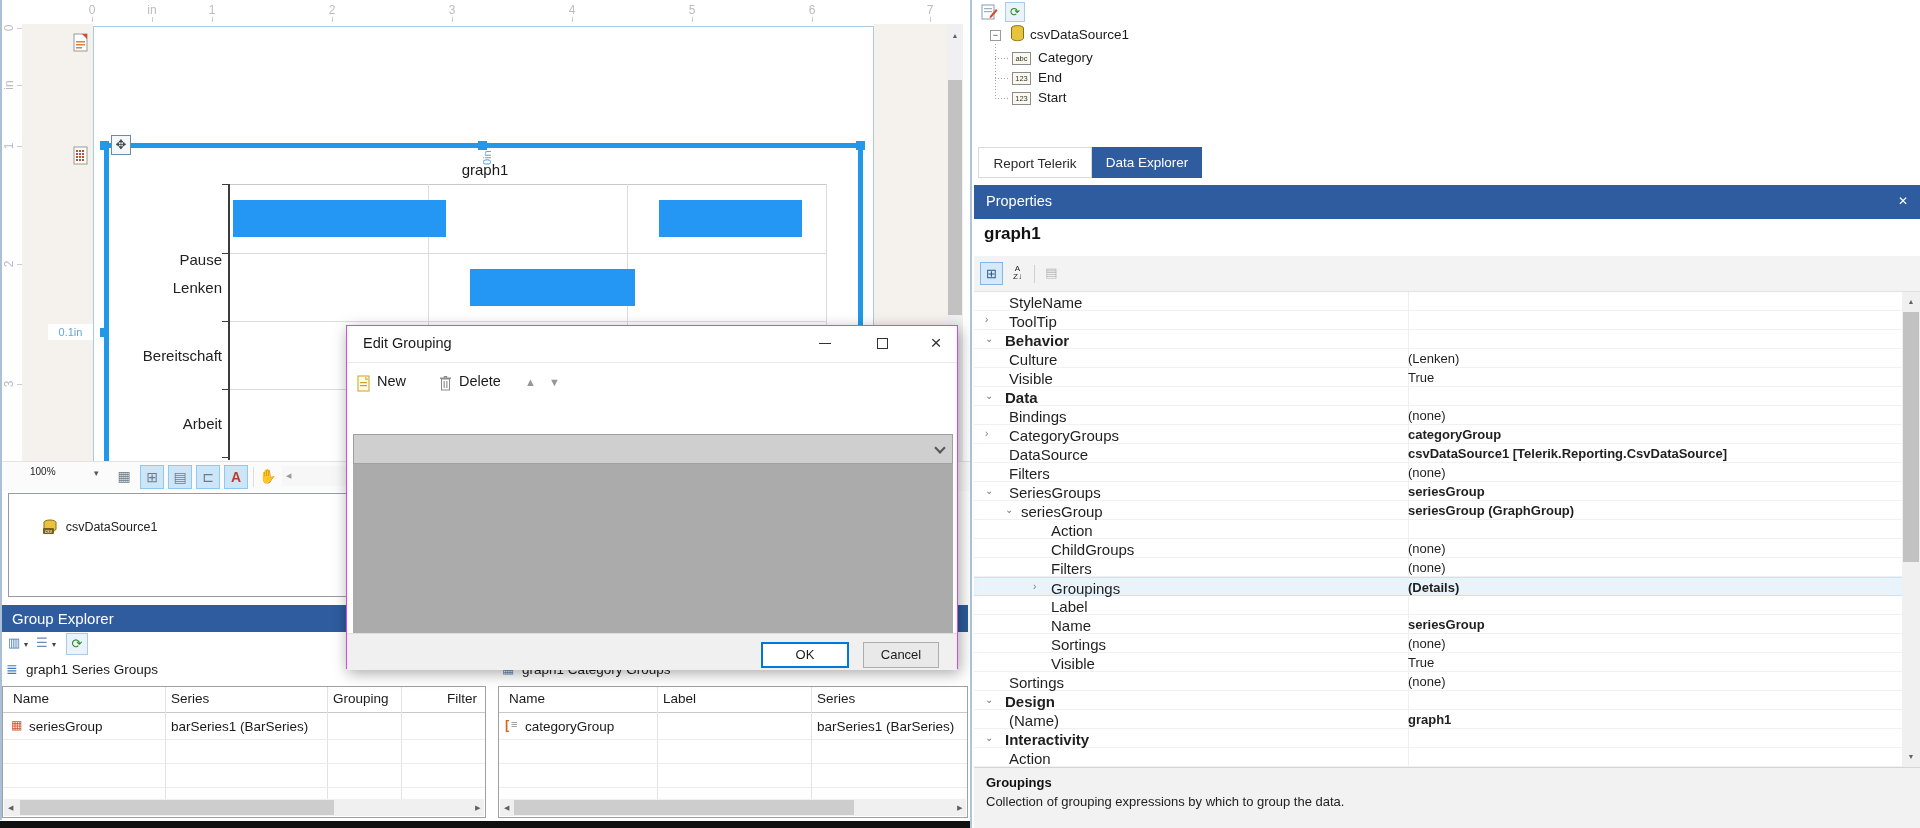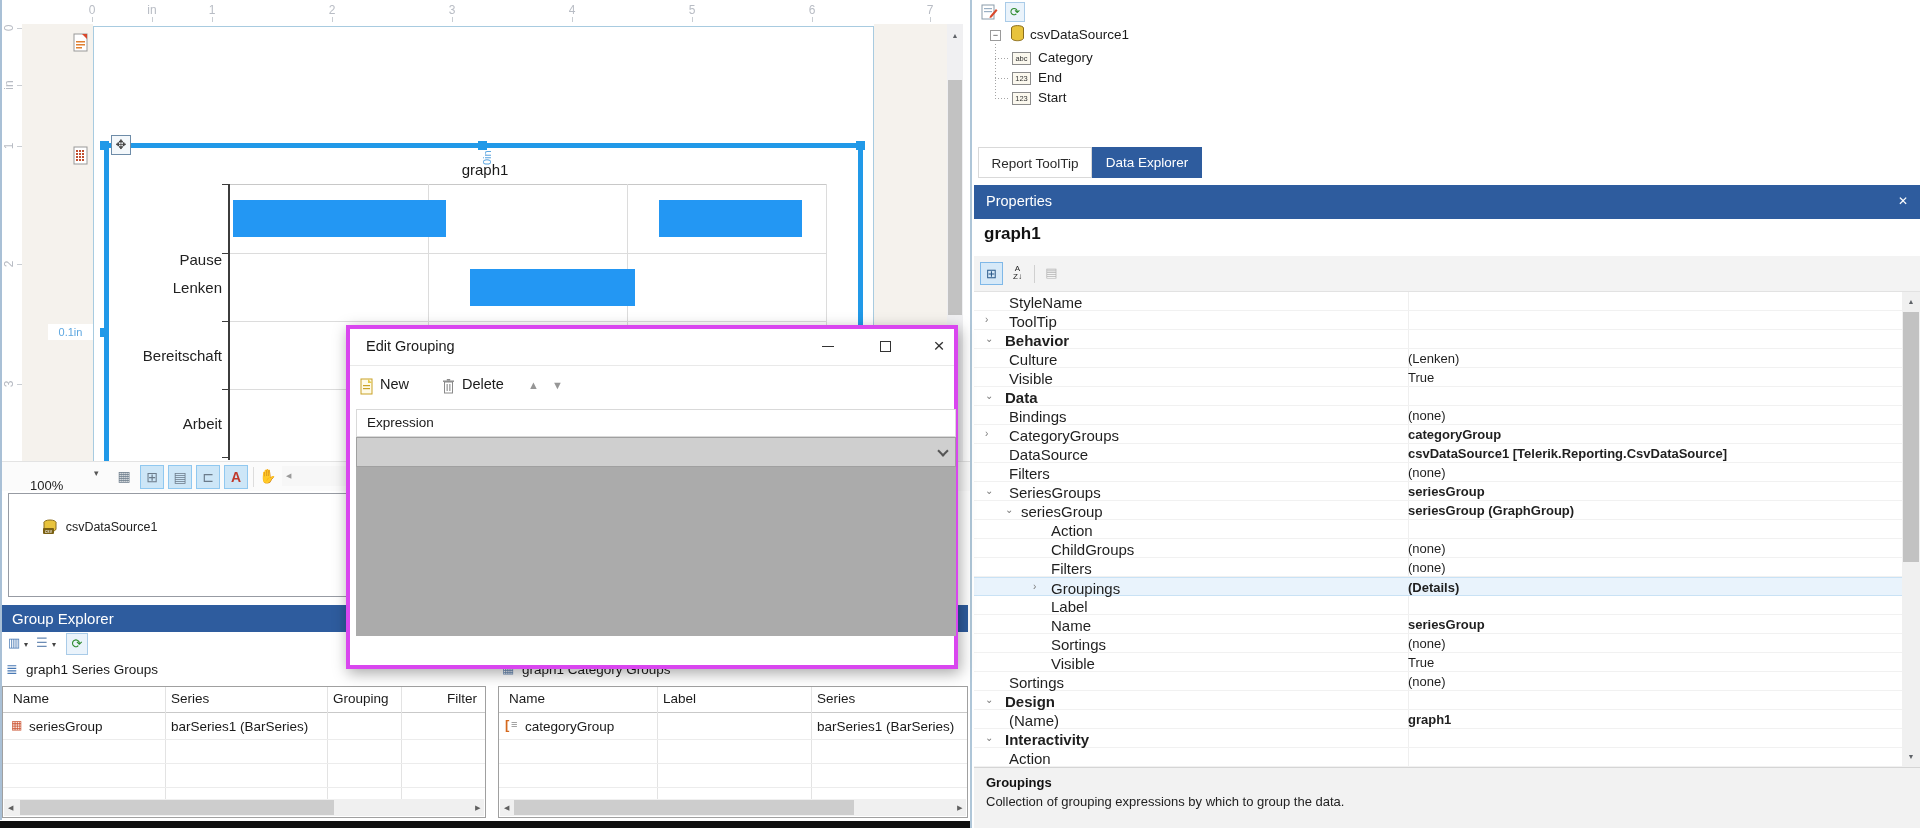--- a/index.html
+++ b/index.html
@@ -34,21 +34,21 @@
 
   
   .sel-line { position:absolute; background:#2199E8; }
   .sel-handle { position:absolute; width:9px; height:9px; background:#2199E8; }
   #move-cursor { left:111px; top:135px; width:20px; height:20px; background:#F4F8FB; border:1px solid #6E8CA8; text-align:center; line-height:18px; font-size:13px; color:#444; }
   #offset-label { left:48px; top:324px; width:45px; height:16px; background:#fff; color:#5EA7E0; font-size:11px; text-align:center; line-height:16px; }
   #width-label { left:474px; top:146px; color:#5EA7E0; font-size:11px; transform:rotate(-90deg); transform-origin:center; width:26px; }
 
   
   #design-toolbar { left:2px; top:461px; width:968px; height:30px; background:#FBFBFB; border-top:1px solid #E3E3E3; }
-  #zoom-level { position:absolute; left:28px; top:16px; font-size:13px; color:#222; }
+  #zoom-level { position:absolute; left:28px; top:4px; font-size:10px; color:#222; }
   #zoom-caret { position:absolute; left:92px; top:6px; font-size:9px; color:#555; }
   .tb-btn { position:absolute; top:3px; width:24px; height:24px; text-align:center; line-height:22px; font-size:14px; color:#6b7b8a; }
   .tb-btn.sel { background:#CDE6F7; border:1px solid #90C8F0; }
   .tb-sep { position:absolute; top:5px; width:1px; height:20px; background:#DDD; }
   #design-hscroll { position:absolute; left:280px; top:4px; width:664px; height:20px; background:#F7F7F7; }
 
   
   #ds-panel { left:8px; top:493px; width:950px; height:104px; background:#fff; border:1px solid #979BA3; }
   #ds-item-label { font-size:12.5px; color:#222; }
 
@@ -64,21 +64,21 @@
   .tbl-head { position:absolute; left:0; top:0; right:0; height:26px; border-bottom:1px solid #C9C9C9; }
   .tbl-col-h { position:absolute; top:4px; font-size:13.5px; color:#1a1a1a; }
   .tbl-vline { position:absolute; top:0; bottom:18px; width:1px; background:#E3E3E3; }
   .tbl-rowline { position:absolute; height:1px; background:#ECECEC; }
   .tbl-cell { position:absolute; font-size:13.5px; color:#1a1a1a; }
   .tbl-hscroll { position:absolute; left:1px; right:1px; bottom:1px; height:17px; background:#F0F0F0; }
   .hs-thumb { position:absolute; top:1px; height:15px; background:#CDCDCD; }
   #bottom-black { left:0; top:821px; width:970px; height:7px; background:#101010; }
 
   
-  #dialog { left:346px; top:325px; width:612px; height:344px; background:#fff; border:4px solid #d946ef; box-shadow:2px 4px 14px rgba(0,0,0,.35); z-index:50; }
+  #dialog { left:346px; top:325px; width:612px; height:344px; background:#fff; border:1px solid #d946ef; box-shadow:2px 4px 14px rgba(0,0,0,.35); z-index:50; }
   #dlg-titlebar { position:absolute; left:0; top:0; right:0; height:37px; background:#fff; border-bottom:1px solid #E9E9E9; }
   #dlg-title { position:absolute; left:16px; top:9px; font-size:14.5px; color:#1a1a1a; }
   .dlg-winbtn { position:absolute; top:0; width:46px; height:36px; text-align:center; }
   #dlg-min-glyph { position:absolute; left:17px; top:17px; width:12px; height:1px; background:#333; }
   #dlg-max-glyph { position:absolute; left:17px; top:12px; width:11px; height:11px; border:1px solid #333; }
   #dlg-close-glyph { font-size:19px; color:#333; line-height:34px; font-weight:400; }
   #dlg-toolbar { position:absolute; left:0; top:38px; right:0; height:40px; }
   .dlg-tb-label { position:absolute; top:9px; font-size:14.5px; color:#1a1a1a; }
   .dlg-arrow { position:absolute; top:12px; font-size:11px; color:#969696; }
   #dlg-expr-header { position:absolute; left:6px; top:80px; width:600px; height:28px; border:1px solid #D9D9D9; background:#fff; font-size:13.5px; color:#1a1a1a; line-height:26px; padding-left:10px; }
@@ -362,27 +362,28 @@
             <rect x="1" y="2.5" width="11" height="1.4" fill="#8A8A8A"></rect>
             <rect x="4.8" y="1" width="3.4" height="1.6" fill="#8A8A8A"></rect>
             <rect x="4.6" y="6" width="1.1" height="7" fill="#8A8A8A"></rect>
             <rect x="7.3" y="6" width="1.1" height="7" fill="#8A8A8A"></rect>
           </svg>
       </span>
       <span class="dlg-tb-label" style="left:112px;">Delete</span>
       <span class="dlg-arrow" style="left:178px;">▲</span>
       <span class="dlg-arrow" style="left:202px;">▼</span>
     </div>
-    <div id="dlg-expr-header">
-      <span>Expression</span>
-    </div>
     <div id="dlg-combo">
       <span id="dlg-combo-chevron"></span>
     </div>
     <div id="dlg-body"></div>
+    <div id="dlg-footer">
+      <div id="ok-button">OK</div>
+      <div id="cancel-button">Cancel</div>
+    </div>
   </div>
 
   <div class="abs" id="right-panel">
 
     <span class="rp" style="left:9px; top:3px;">
       <svg width="17" height="17" viewBox="0 0 17 17">
           <rect x="1" y="2" width="12" height="14" fill="#fff" stroke="#8A9BAA"></rect>
           <rect x="3" y="5" width="8" height="1.2" fill="#9AB0C4"></rect>
           <rect x="3" y="8" width="8" height="1.2" fill="#9AB0C4"></rect>
           <path d="M9 13 L15 6 L16.5 7.5 L10.5 14.5 L8.5 15 Z" fill="#D9482B"></path>
@@ -404,21 +405,21 @@
         <span class="badge" style="left: 40px; top: 52px;">abc</span>
         <span class="rp tree-label" style="left: 66px; top: 50px; position: absolute;">Category</span>
         <div class="dotline-h" style="left: 23px; top: 78px; width: 14px; position: absolute;"></div>
         <span class="badge" style="left: 40px; top: 72px;">123</span>
         <span class="rp tree-label" style="left: 66px; top: 70px; position: absolute;">End</span>
         <div class="dotline-h" style="left: 23px; top: 98px; width: 14px; position: absolute;"></div>
         <span class="badge" style="left: 40px; top: 92px;">123</span>
         <span class="rp tree-label" style="left: 66px; top: 90px; position: absolute;">Start</span>
       </div>
 
-    <div class="tab" id="tab-report">Report ToolTip</div>
+    <div class="tab" id="tab-report">Report Telerik</div>
     <div class="tab" id="tab-data">Data Explorer</div>
 
     <div id="props-titlebar">
       <span id="props-title">Properties</span>
       <span id="props-close">✕</span>
     </div>
     <div id="props-object">graph1</div>
     <div id="props-toolbar">
       <span class="pt-btn sel" style="left:6px;"><span>⊞</span></span>
       <span class="pt-btn" style="left:32px;"><span class="az">A<br>Z↓</span></span>

